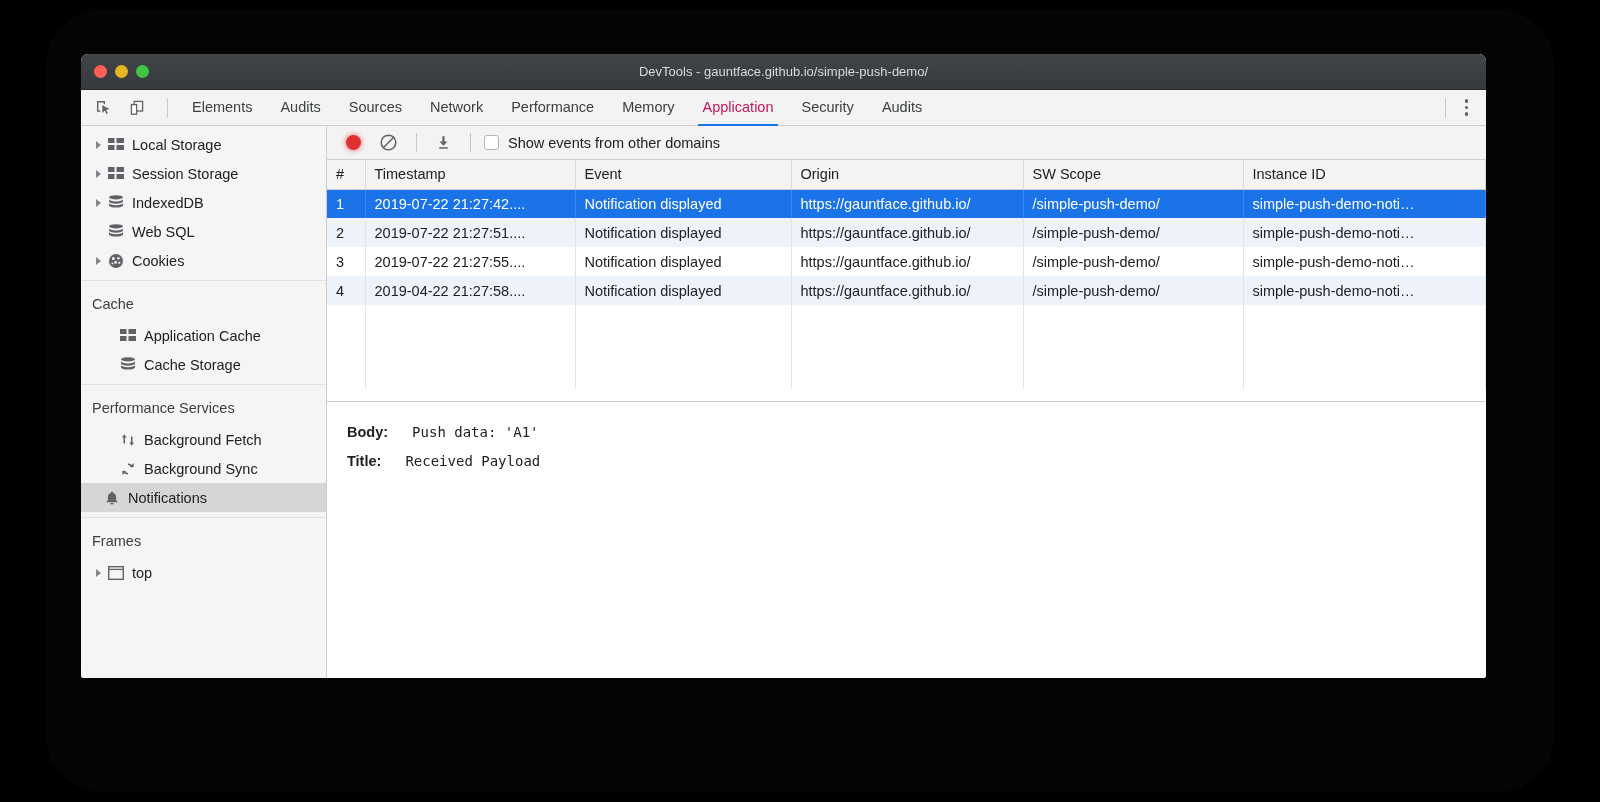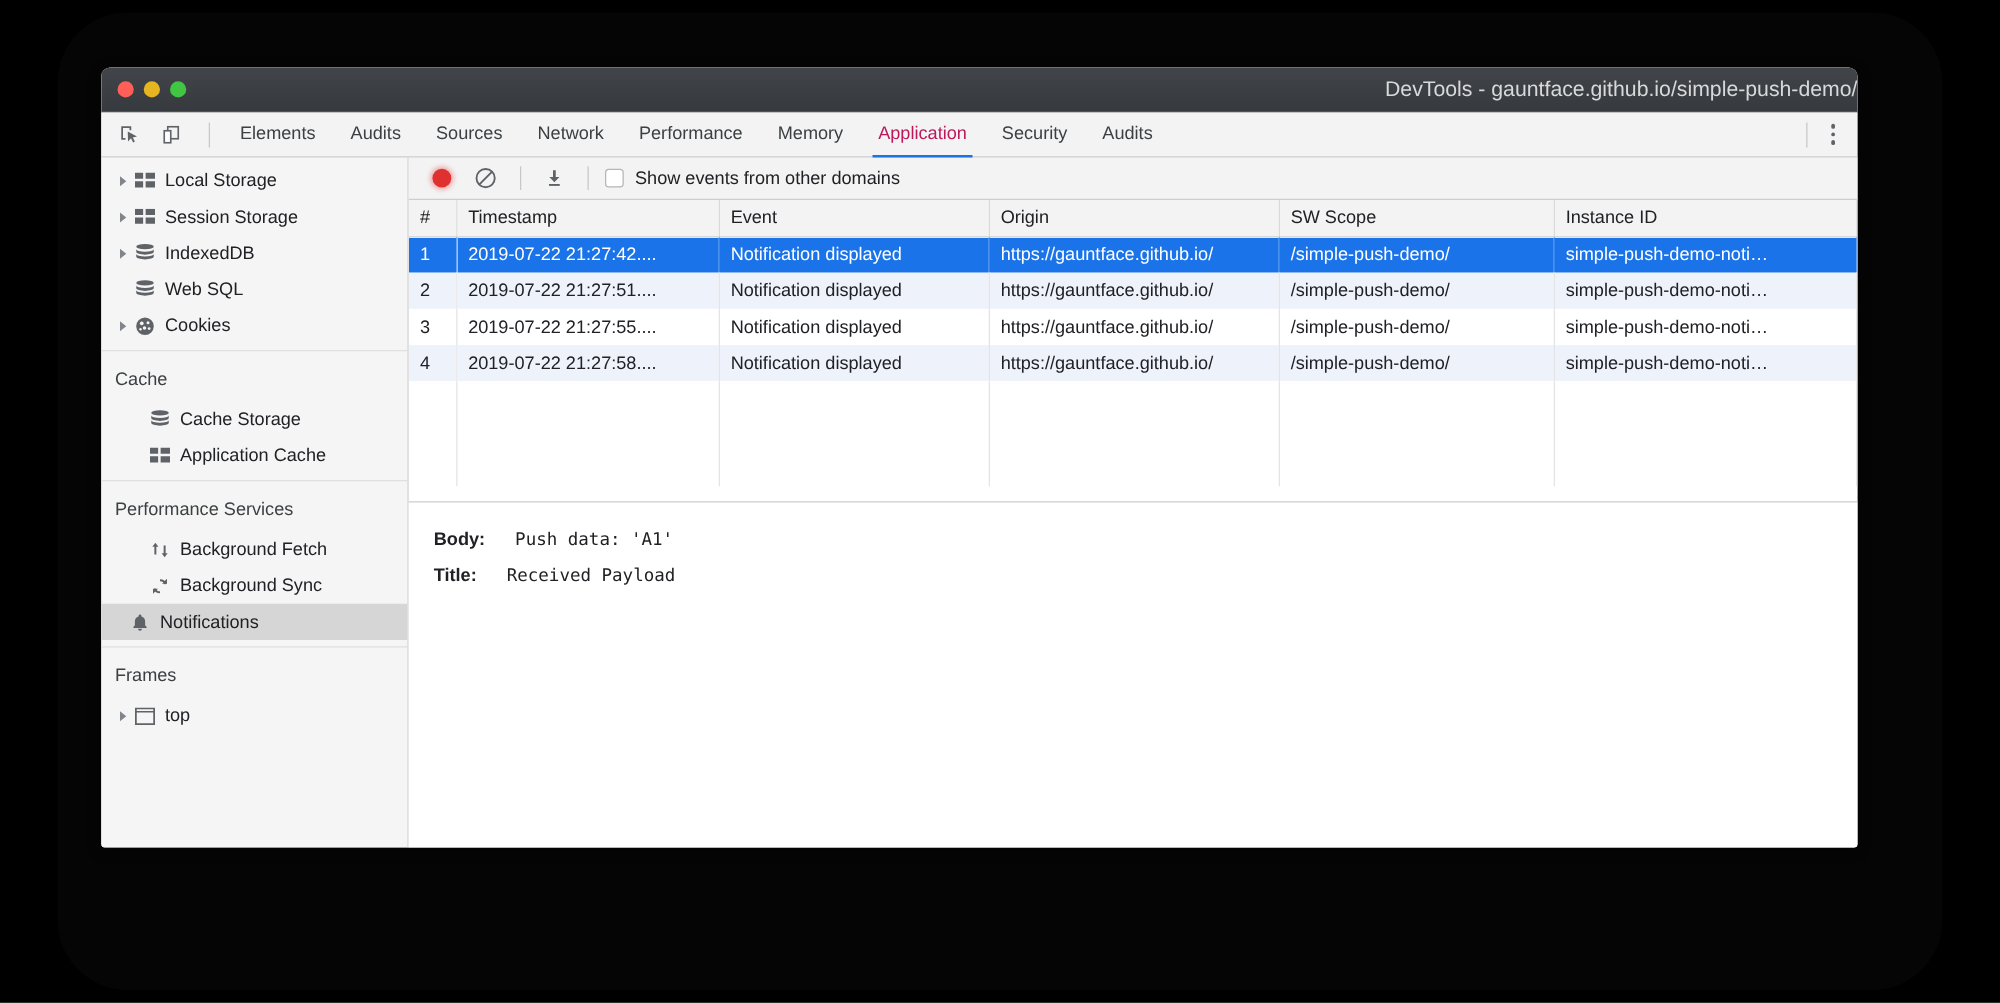--- a/index.html
+++ b/index.html
@@ -44,23 +44,23 @@
     display: flex; gap: 8px; align-items: center;
     margin-left: 13px;
   }
   .light { width: 13px; height: 13px; border-radius: 50%; display:block; }
   .light.red { background: #ff5f57; }
   .light.yellow { background: #e6b522; }
   .light.green { background: #40c643; }
   #title-text {
     position: absolute; left: 0; right: 0; top: 0;
     height: 48px; line-height: 36px;
-    text-align: right;
+    text-align: center;
     color: #d8d9da;
-    font-size: 17px;
+    font-size: 13px;
     pointer-events: none;
   }
   
   #tabbar {
     height: 36px;
     background: #f3f3f3;
     border-bottom: 1px solid #cdcdcd;
     display: flex; align-items: center;
     position: relative;
   }
@@ -332,38 +332,38 @@
                 </svg>
             </span>
             <span class="s-label">Cookies</span>
           </div>
         </div>
 
         <div class="side-group">
           <div class="group-title">Cache</div>
           <div class="side-item indent">
             <span class="s-icon">
-              <svg width="16" height="15" viewBox="0 0 16 15">
-                  <ellipse cx="8" cy="2.3" rx="7" ry="2.1" fill="#5f6368"></ellipse>
-                  <path d="M1 4.3 v2.3 a7 2.1 0 0 0 14 0 V4.3 a7 2.1 0 0 1 -14 0 Z" fill="#5f6368"></path>
-                  <path d="M1 8.1 v2.3 a7 2.1 0 0 0 14 0 V8.1 a7 2.1 0 0 1 -14 0 Z" fill="#5f6368"></path>
-                </svg>
-            </span>
-            <span class="s-label">Cache Storage</span>
-          </div>
-          <div class="side-item indent">
-            <span class="s-icon">
               <svg width="16" height="13" viewBox="0 0 16 13">
                   <rect x="0" y="0" width="6.5" height="5" fill="#5f6368"></rect>
                   <rect x="8.5" y="0" width="7.5" height="5" fill="#5f6368"></rect>
                   <rect x="0" y="7" width="6.5" height="5" fill="#5f6368"></rect>
                   <rect x="8.5" y="7" width="7.5" height="5" fill="#5f6368"></rect>
                 </svg>
             </span>
             <span class="s-label">Application Cache</span>
+          </div>
+          <div class="side-item indent">
+            <span class="s-icon">
+              <svg width="16" height="15" viewBox="0 0 16 15">
+                  <ellipse cx="8" cy="2.3" rx="7" ry="2.1" fill="#5f6368"></ellipse>
+                  <path d="M1 4.3 v2.3 a7 2.1 0 0 0 14 0 V4.3 a7 2.1 0 0 1 -14 0 Z" fill="#5f6368"></path>
+                  <path d="M1 8.1 v2.3 a7 2.1 0 0 0 14 0 V8.1 a7 2.1 0 0 1 -14 0 Z" fill="#5f6368"></path>
+                </svg>
+            </span>
+            <span class="s-label">Cache Storage</span>
           </div>
         </div>
 
         <div class="side-group">
           <div class="group-title">Performance Services</div>
           <div class="side-item indent">
             <span class="s-icon">
               <svg width="16" height="16" viewBox="0 0 16 16">
                   <path d="M4.3 2.2 L6.7 5.4 H5.1 v6.2 H3.5 V5.4 H1.9 Z" fill="#5f6368"></path>
                   <path d="M11.7 13.8 L9.3 10.6 h1.6 V4.4 h1.6 v6.2 h1.6 Z" fill="#5f6368"></path>
@@ -472,21 +472,21 @@
               <tr class="odd">
                 <td class="col-idx">3</td>
                 <td>2019-07-22 21:27:55....</td>
                 <td>Notification displayed</td>
                 <td>https://gauntface.github.io/</td>
                 <td>/simple-push-demo/</td>
                 <td>simple-push-demo-noti…</td>
               </tr>
               <tr class="even">
                 <td class="col-idx">4</td>
-                <td>2019-07-22 21:27:58....</td>
+                <td>2019-04-22 21:27:58....</td>
                 <td>Notification displayed</td>
                 <td>https://gauntface.github.io/</td>
                 <td>/simple-push-demo/</td>
                 <td>simple-push-demo-noti…</td>
               </tr>
               <tr class="filler-row" style="height:84px">
                 <td></td>
                   <td></td>
                   <td></td>
                   <td></td>

